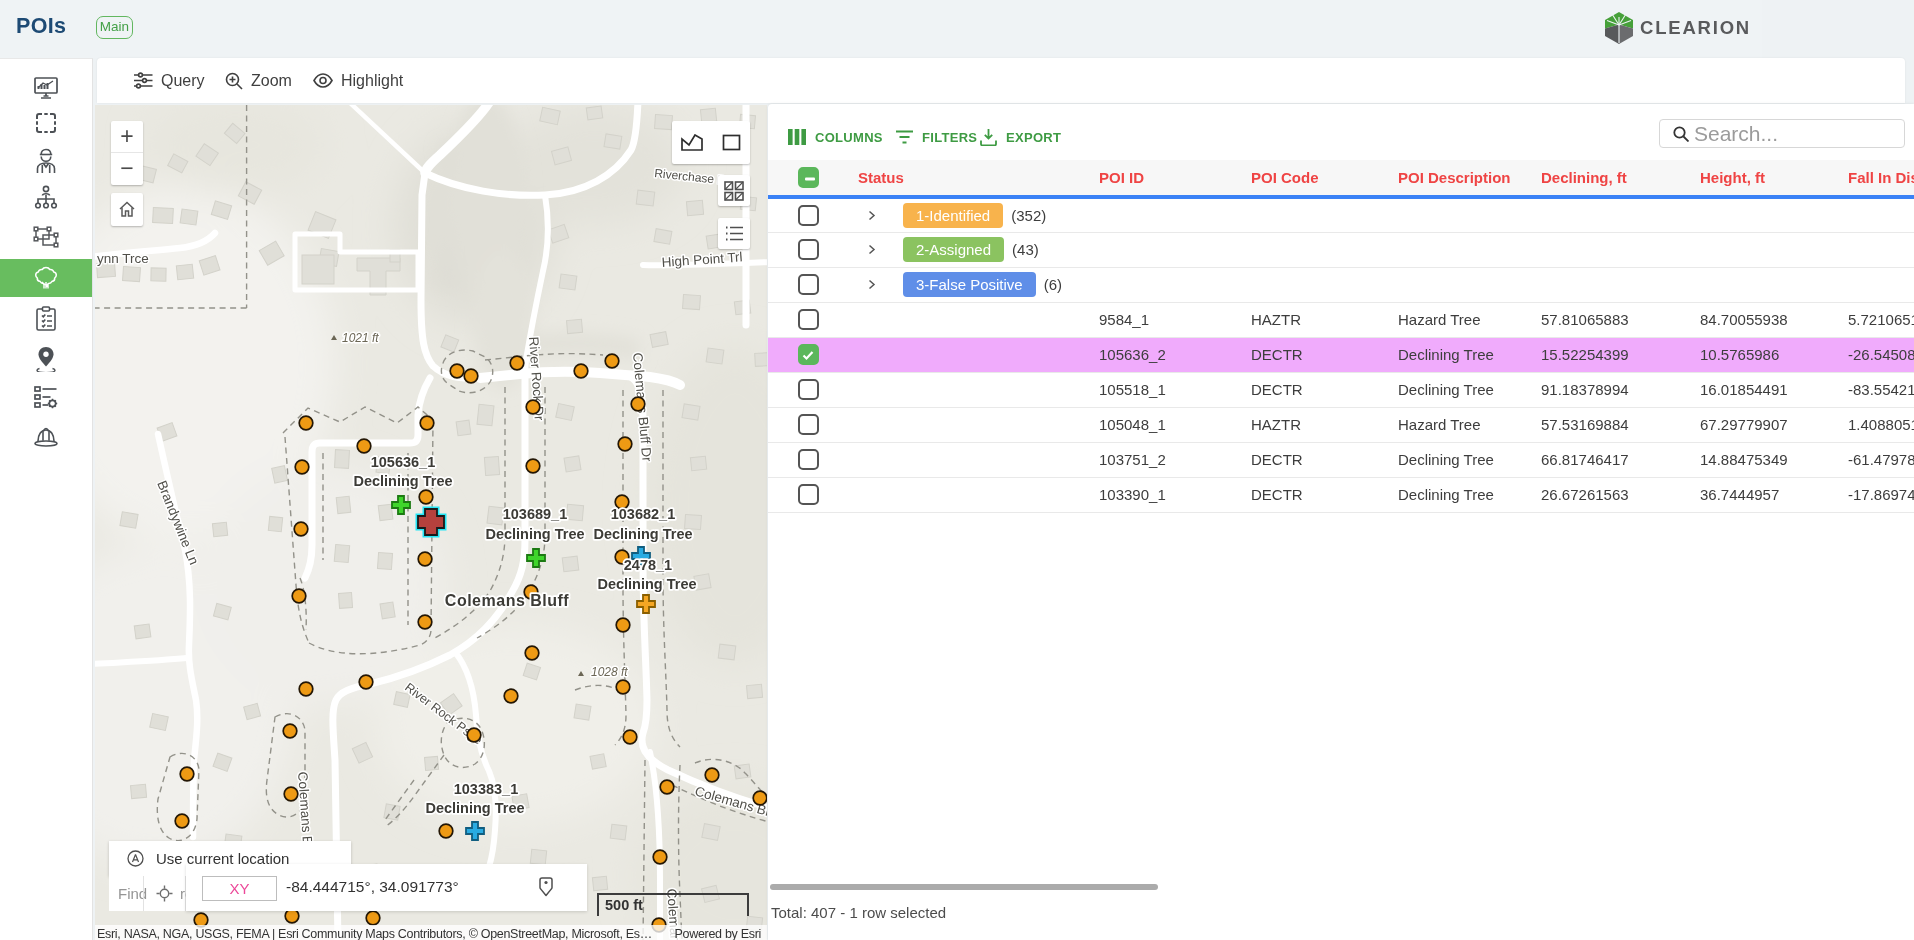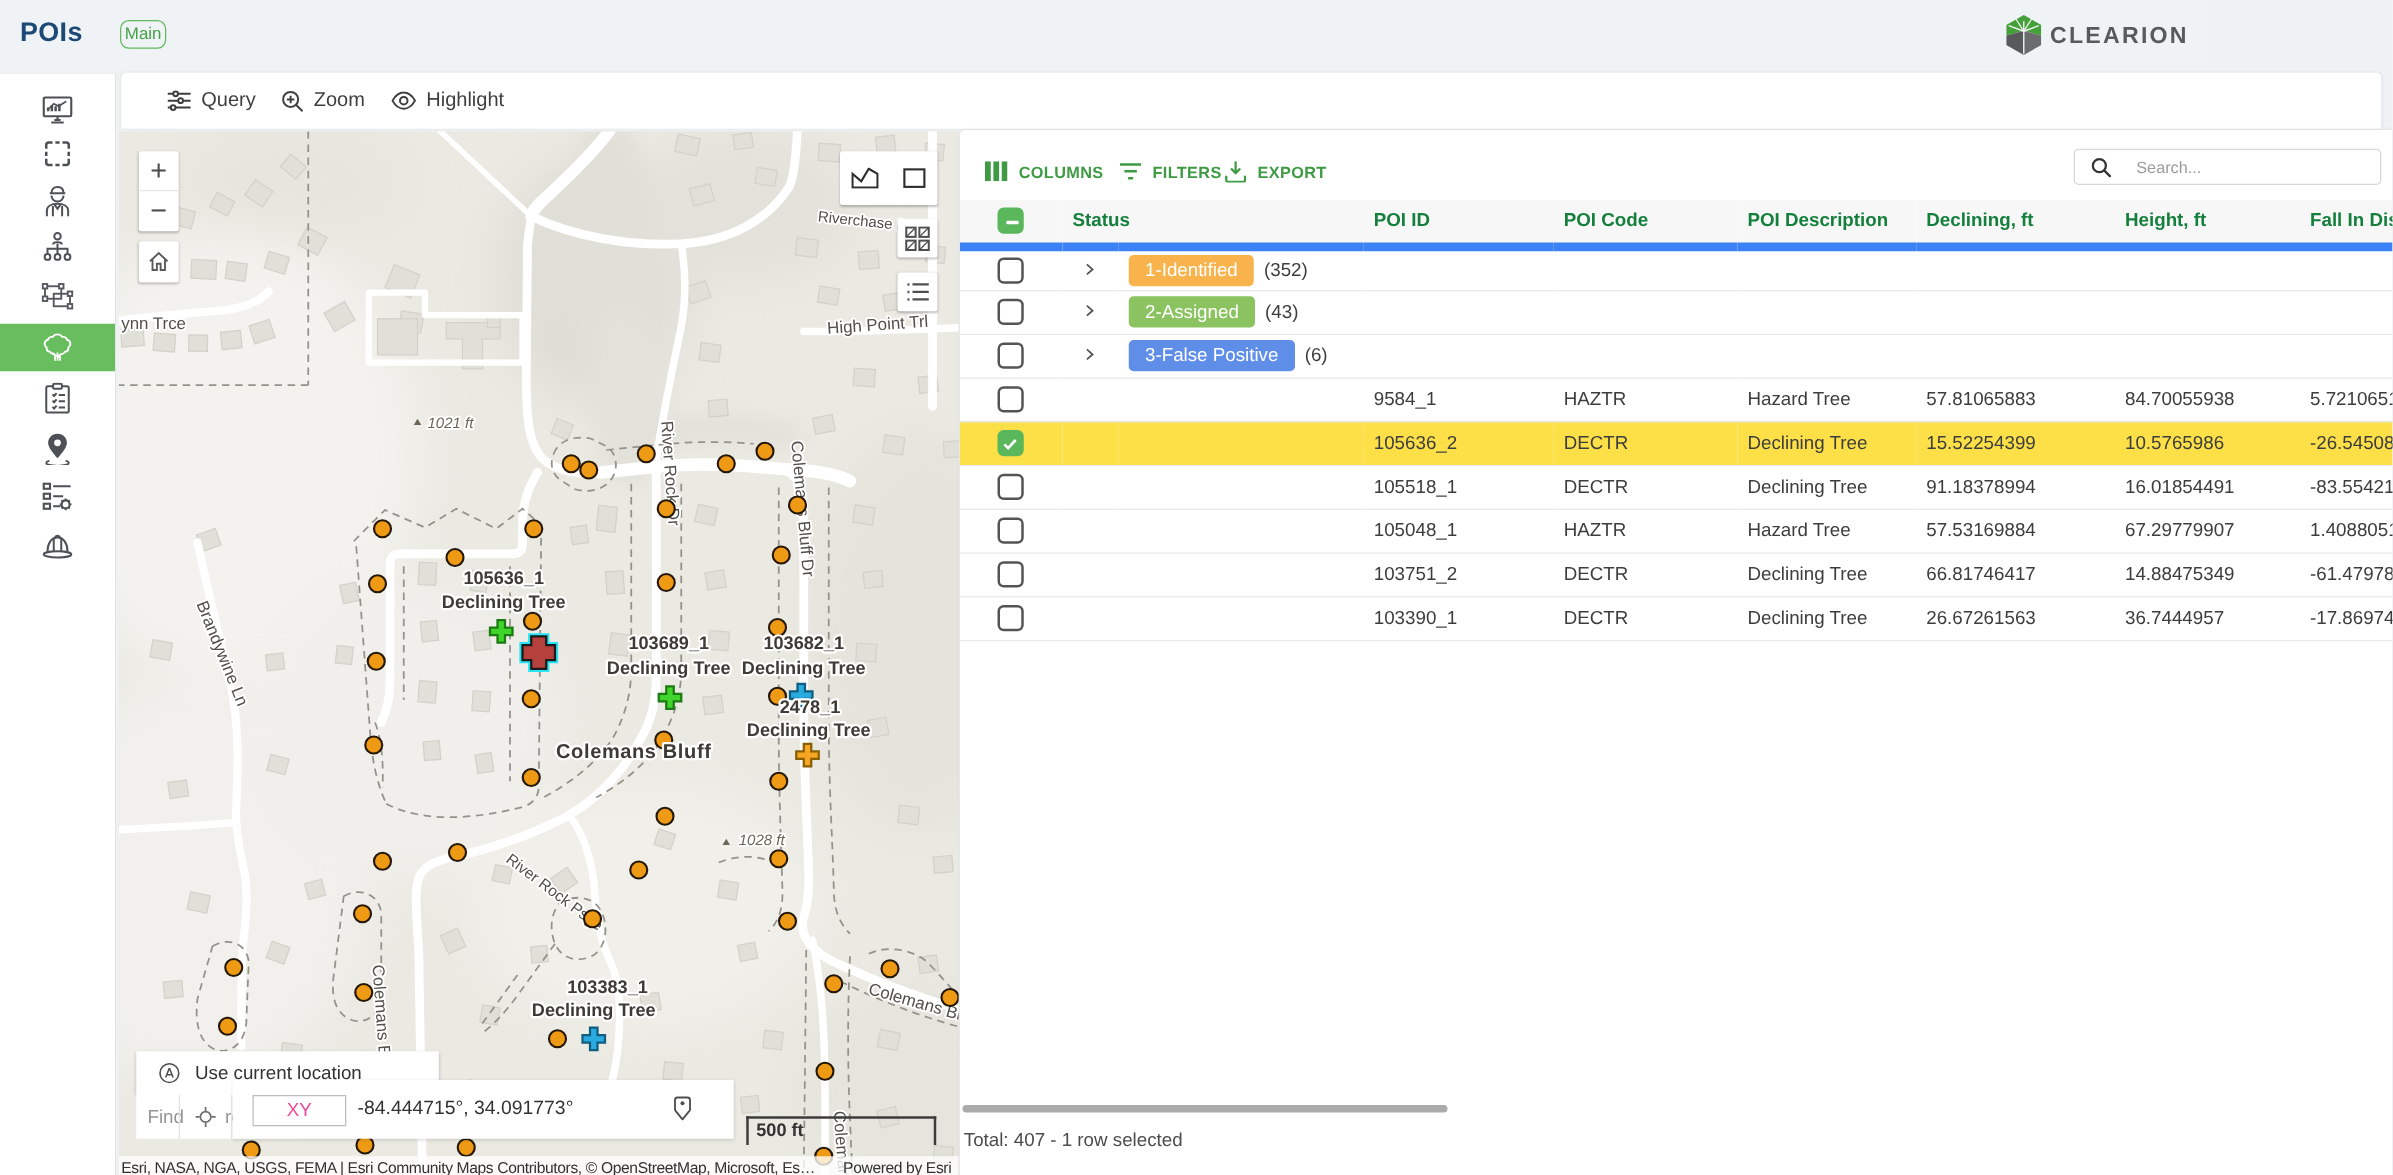--- a/index.html
+++ b/index.html
@@ -20,26 +20,26 @@
   .tbtn { position:absolute; top:0; height:45px; display:flex; align-items:center; color:#3f3f3f; font-size:16px; }
   .tbtn svg { margin-right:8px; }
   
   #map { position:absolute; left:95px; top:105px; width:672px; height:835px; overflow:hidden; background:#edece6; }
   .mapctl { position:absolute; background:#fff; box-shadow:0 1px 2px rgba(0,0,0,.25); }
   
   #panel { position:absolute; left:768px; top:104px; width:1146px; height:836px; background:#ffffff; border-radius:4px 0 0 0; box-shadow:0 0 3px rgba(0,0,0,.1); }
   .gbtn { position:absolute; top:17px; height:32px; display:flex; align-items:center; color:#3e9b43; font-size:13px; font-weight:bold; letter-spacing:.3px; }
   .gbtn svg { margin-right:9px; }
   #search { position:absolute; right:9px; top:15px; width:246px; height:29px; border:1px solid #d7d7d7; border-radius:4px; display:flex; align-items:center; }
-  #search .ph { color:#9b9b9b; font-size:13px; margin-left:20px; }
+  #search .ph { color:#9b9b9b; font-size:21px; margin-left:5px; }
   table#grid { position:absolute; left:0; top:56px; width:1146px; border-collapse:collapse; table-layout:fixed; }
-  #grid th { background:#f7f7f7; height:37px; font-size:15px; color:#15803d; text-align:left; font-weight:bold; border-bottom:7px solid #3b82f6; padding:0 0 0 8px; white-space:nowrap; }
+  #grid th { background:#f7f7f7; height:37px; font-size:15px; color:#ef4444; text-align:left; font-weight:bold; border-bottom:4px solid #3b82f6; padding:0 0 0 8px; white-space:nowrap; }
   #grid td { height:35px; font-size:15px; color:#3d3d3d; border-bottom:1px solid #e9e9e9; background:#fff; padding:0 0 0 8px; white-space:nowrap; }
   #grid td.c1, #grid th.c1, #grid td.c2 { padding:0; }
-  #grid tr.selrow td { background:#fde047; }
+  #grid tr.selrow td { background:#f0abfc; }
   .cb { width:21px; height:21px; border:2px solid #545454; border-radius:5px; background:#fff; margin-left:30px; }
   .cb.head { background:#5bb75b; border-color:#5bb75b; position:relative; }
   .cb.check { background:#5bb75b; border-color:#5bb75b; position:relative; }
   .badge { display:inline-block; height:25px; line-height:25px; border-radius:4px; color:#fff; font-size:15px; padding:0 13px; }
   #hscroll { position:absolute; left:2px; top:780px; width:388px; height:6px; background:#ababab; border-radius:3px; }
   #totals { position:absolute; left:3px; top:800px; font-size:15px; color:#4c4c4c; }
 </style>
 </head>
 <body>
 <div id="app">

